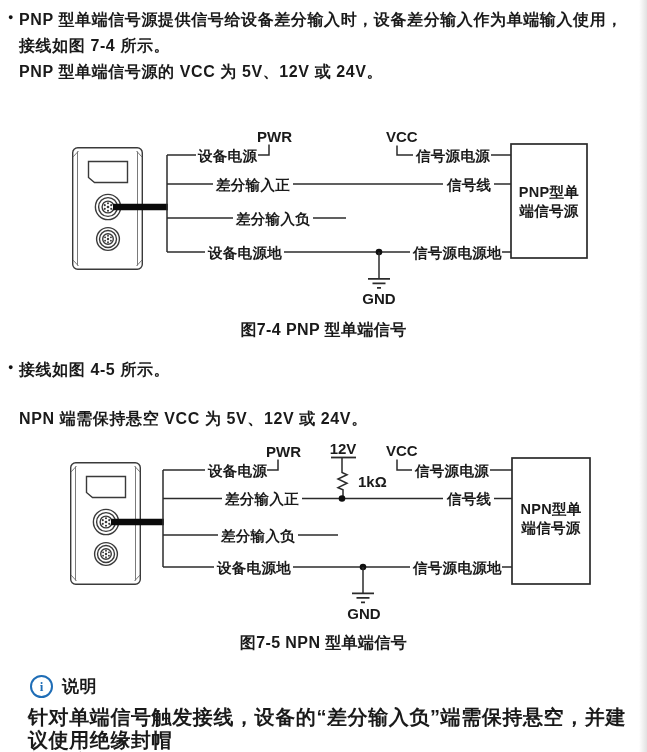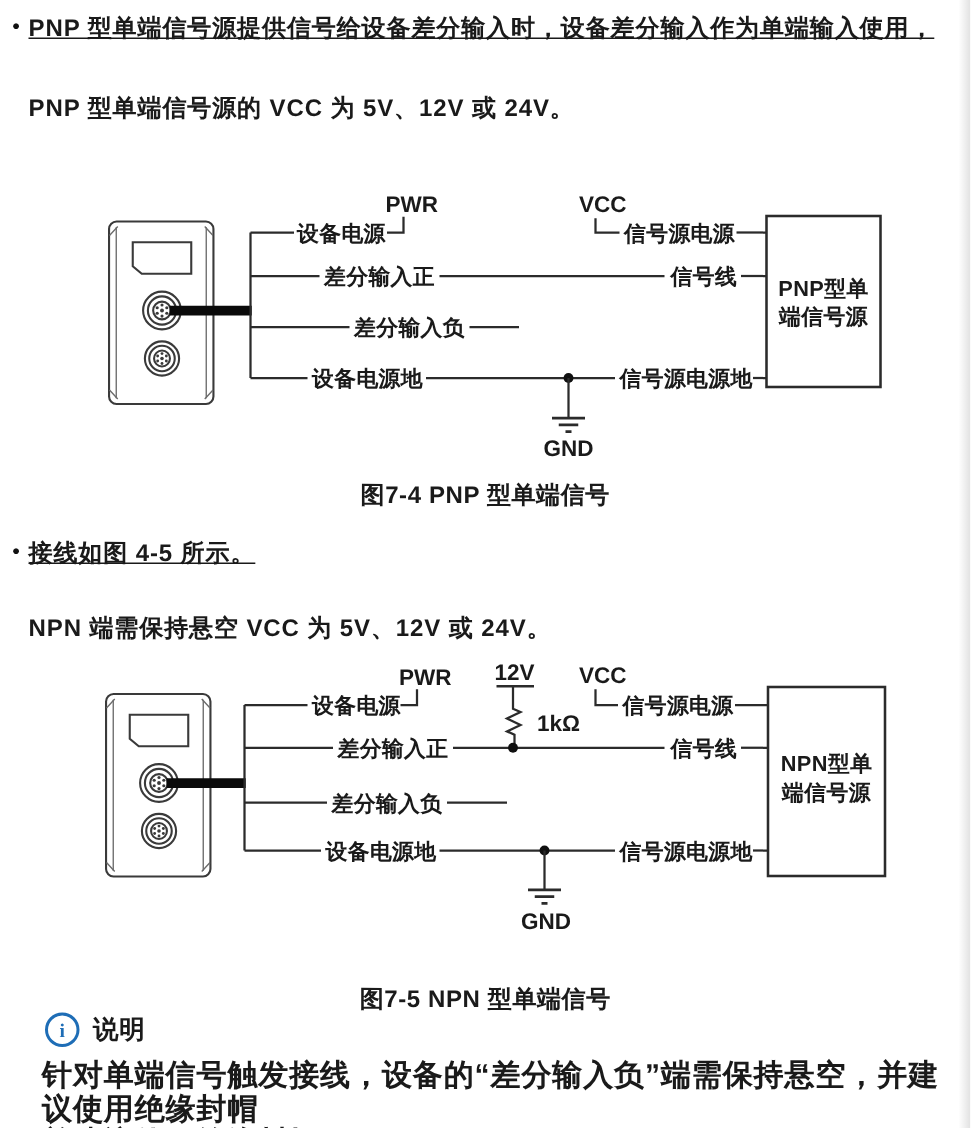--- a/index.html
+++ b/index.html
@@ -4,21 +4,21 @@
 <style>
   html,body{margin:0;padding:0;background:#ffffff;}
   .page{
     position:relative;width:647px;height:752px;background:#fff;overflow:hidden;
     font-family:"Liberation Sans","DejaVu Sans",sans-serif;color:#1a1a1a;
   }
   .edge-shade{position:absolute;top:0;right:0;width:8px;height:100%;
     background:linear-gradient(to right,rgba(90,90,90,0),rgba(90,90,90,0.18));pointer-events:none;}
   .bullet-row{position:absolute;left:8px;width:634px;}
   .bullet{position:absolute;left:0;top:6px;font-size:9px;line-height:1;color:#111;}
-  .bullet-text{margin-left:11px;font-size:16px;font-weight:600;line-height:26px;letter-spacing:0.6px;text-decoration:underline;}
+  .bullet-text{margin-left:11px;font-size:16px;font-weight:600;line-height:26px;letter-spacing:0.6px;}
   .para{position:absolute;font-size:16px;font-weight:600;letter-spacing:0.6px;}
   .caption{position:absolute;left:0;width:647px;text-align:center;font-size:16px;font-weight:600;letter-spacing:0.4px;}
   svg.diagram{position:absolute;left:0;top:0;width:647px;height:752px;font-family:"Liberation Sans","DejaVu Sans",sans-serif;}
   .wire{stroke:#2b2b2b;stroke-width:1.5;fill:none;}
   .thickwire{stroke:#0a0a0a;stroke-width:6.5;}
   .gndsym{stroke:#2b2b2b;stroke-width:1.8;fill:none;}
   .cmpbox{fill:#fff;stroke:#2b2b2b;stroke-width:1.7;}
   .junction{fill:#101010;stroke:none;}
   .lbl{font-size:14.5px;font-weight:600;fill:#1a1a1a;letter-spacing:0.3px;}
   .lat{font-size:15px;font-weight:600;fill:#1a1a1a;}
@@ -35,35 +35,36 @@
 </style>
 </head>
 <body>
 
 <div class="page">
 
   <div class="bullet-row" style="top:7px">
     <span class="bullet">●</span>
     <div class="bullet-text">
       <div>PNP 型单端信号源提供信号给设备差分输入时，设备差分输入作为单端输入使用，</div>
+      <div>接线如图 7-4 所示。</div>
     </div>
   </div>
   <div class="para" style="top:62px;left:19px">PNP 型单端信号源的 VCC 为 5V、12V 或 24V。</div>
 
   <div class="caption" style="top:320px">图7-4 PNP 型单端信号</div>
 
   <div class="bullet-row" style="top:357px">
     <span class="bullet">●</span>
     <div class="bullet-text">
       <div>接线如图 4-5 所示。</div>
     </div>
   </div>
   <div class="para" style="top:409px;left:19px">NPN 端需保持悬空 VCC 为 5V、12V 或 24V。</div>
 
-  <div class="caption" style="top:656px">图7-5 NPN 型单端信号</div>
+  <div class="caption" style="top:633px">图7-5 NPN 型单端信号</div>
 
   <svg class="diagram" viewBox="0 0 647 752" xmlns="http://www.w3.org/2000/svg">
     <defs>
       <g id="device-sym">
         <rect class="dev" x="0.7" y="0.7" width="69.6" height="121.6" rx="5"></rect>
         <path class="devthin" d="M5.5,4.5 V118.5 M65.5,4.5 V118.5"></path>
         <path class="devthin" d="M1,10 L6.5,4 M64.5,4 L70,10 M1,113 L6.5,119 M64.5,119 L70,113"></path>
         <path class="dev" d="M16.5,14.5 H55.5 V35.5 H22.5 L16.5,30.5 Z" stroke-width="1.3"></path>
         <g>
           <circle class="dev" cx="36" cy="60" r="12.6" stroke-width="1.5"></circle>

